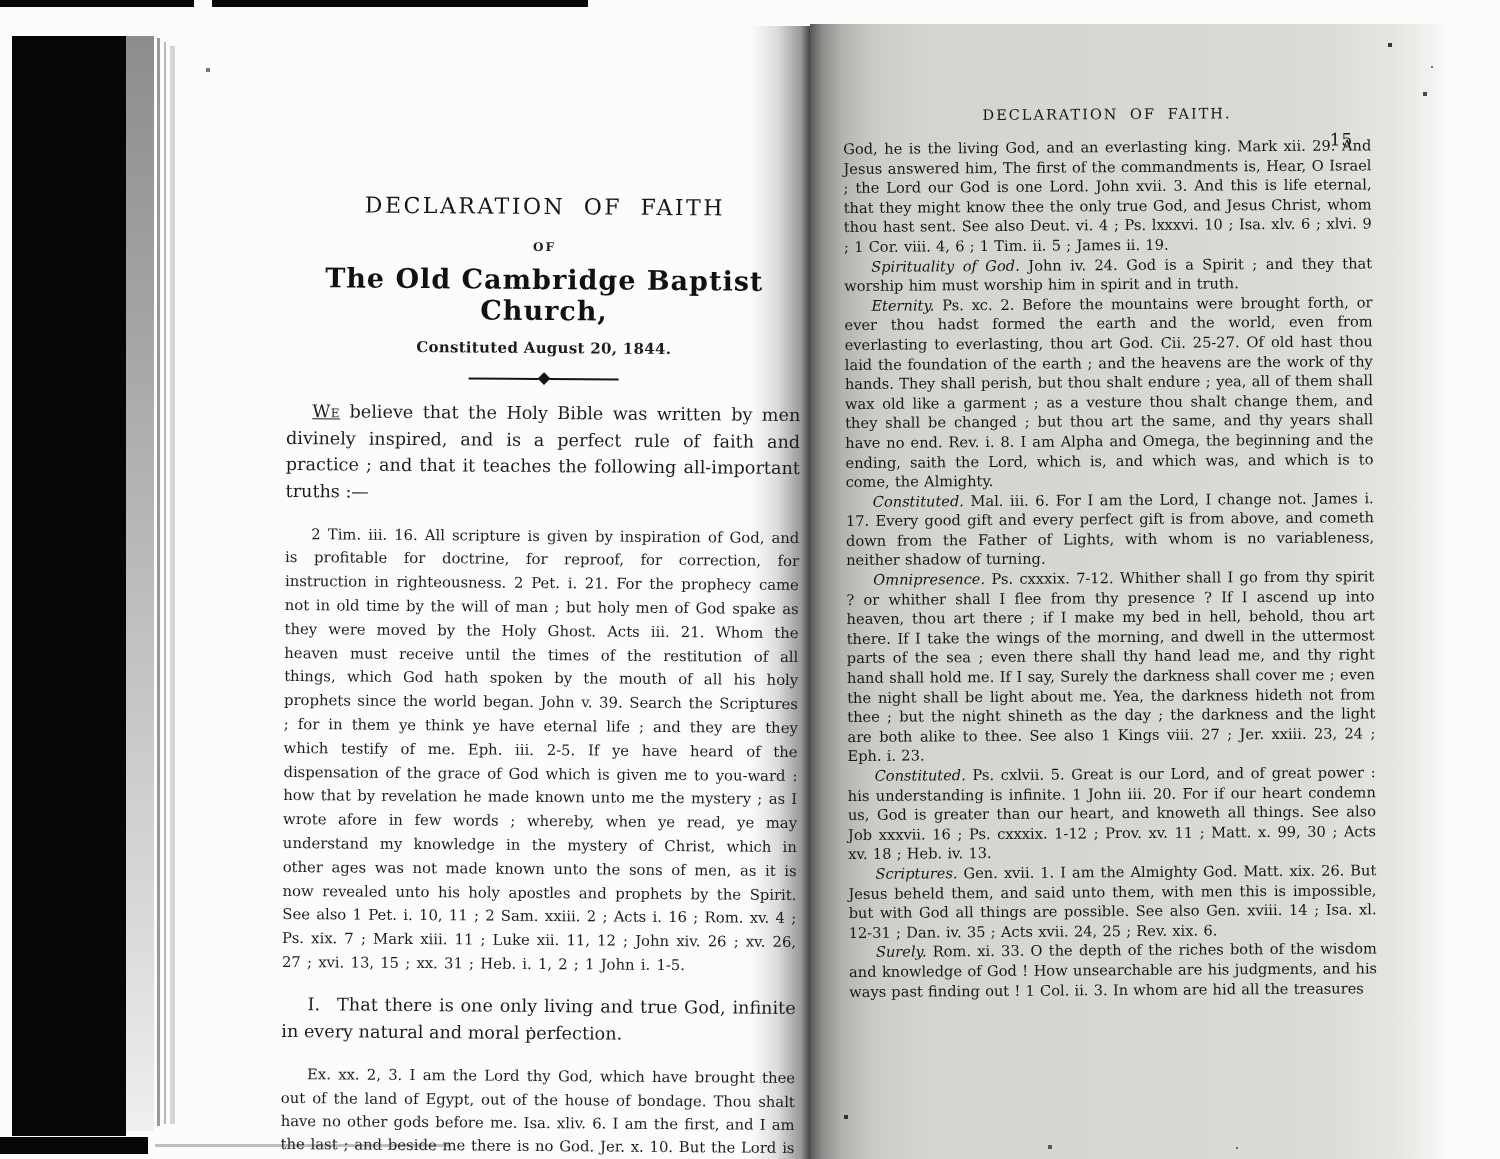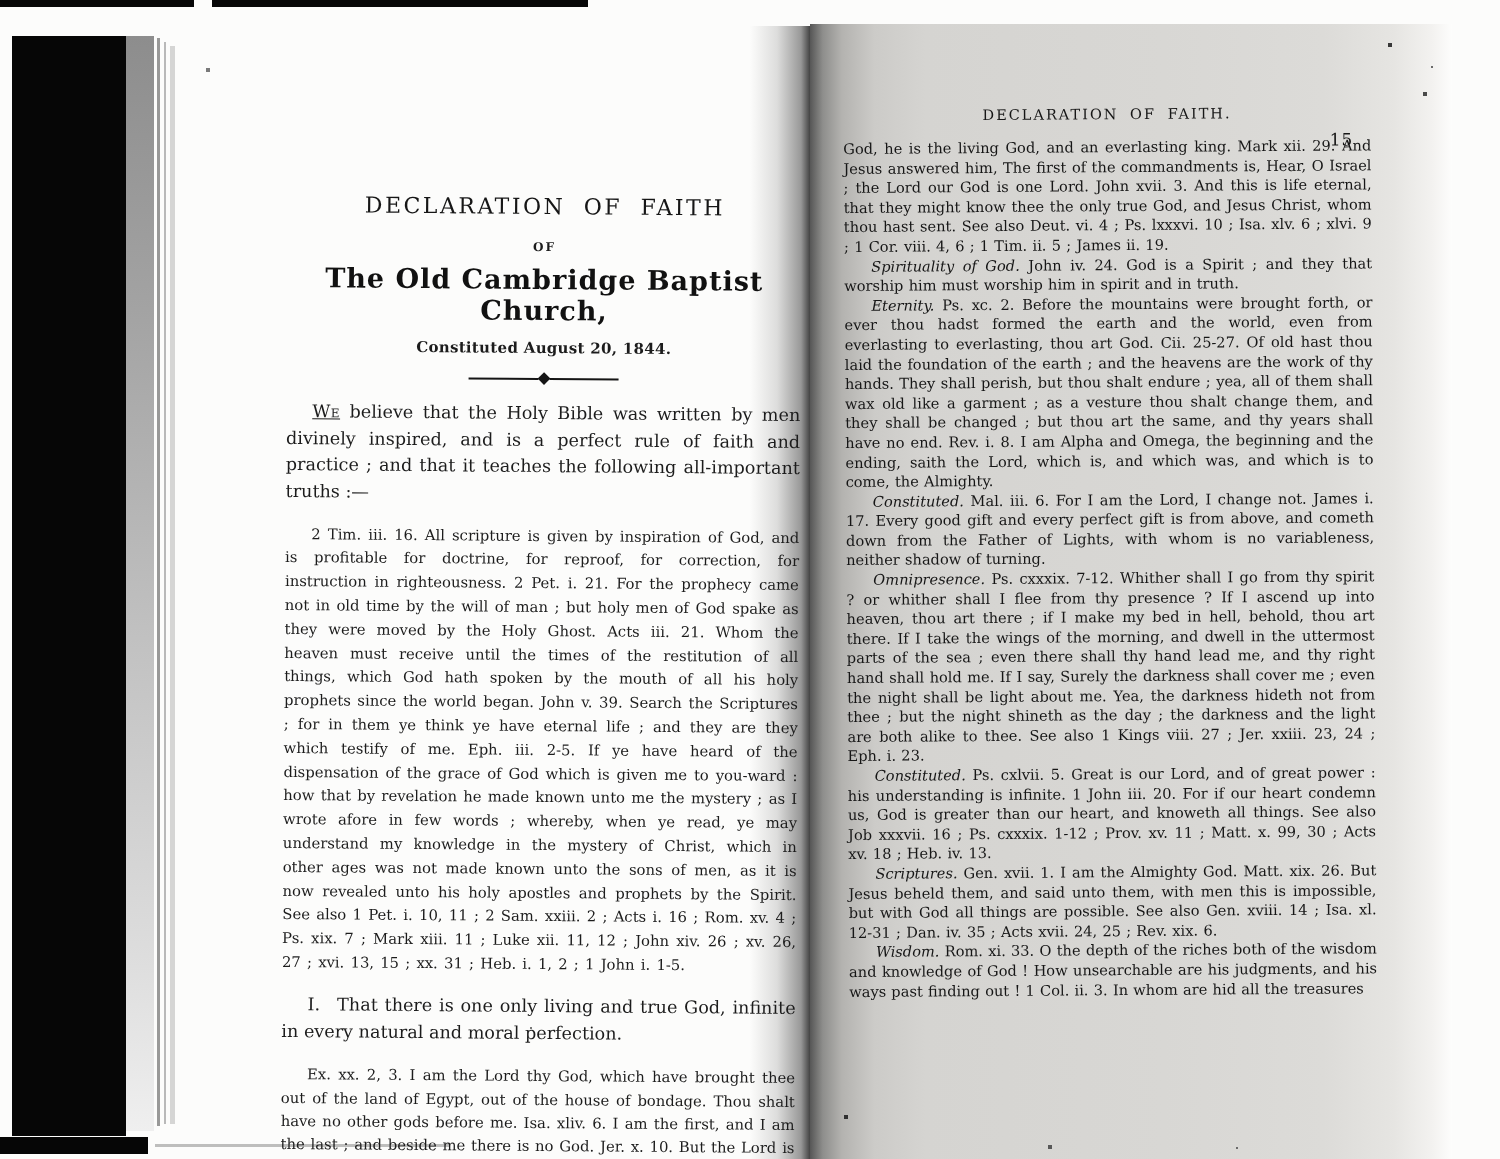--- a/index.html
+++ b/index.html
@@ -98,15 +98,15 @@
     <span class="rp-pagenum">15</span>
   </div>
   <div class="rp-body">
     <p><span>God, he is the living God, and an everlasting king.  Mark xii. 29.  And Jesus answered him, The first of the commandments is, Hear, O Israel ; the Lord our God is one Lord.  John xvii. 3.  And this is life eternal, that they might know thee the only true God, and Jesus Christ, whom thou hast sent.  See also Deut. vi. 4 ; Ps. lxxxvi. 10 ; Isa. xlv. 6 ; xlvi. 9 ; 1 Cor. viii. 4, 6 ; 1 Tim. ii. 5 ; James ii. 19.</span></p>
     <p class="indent"><i class="lead">Spirituality of God.</i> <span>John iv. 24.  God is a Spirit ; and they that worship him must worship him in spirit and in truth.</span></p>
     <p class="indent"><i class="lead">Eternity.</i> <span>Ps. xc. 2.  Before the mountains were brought forth, or ever thou hadst formed the earth and the world, even from everlasting to everlasting, thou art God.  Cii. 25-27.  Of old hast thou laid the foundation of the earth ; and the heavens are the work of thy hands.  They shall perish, but thou shalt endure ; yea, all of them shall wax old like a garment ; as a vesture thou shalt change them, and they shall be changed ; but thou art the same, and thy years shall have no end.  Rev. i. 8.  I am Alpha and Omega, the beginning and the ending, saith the Lord, which is, and which was, and which is to come, the Almighty.</span></p>
     <p class="indent"><i class="lead">Constituted.</i> <span>Mal. iii. 6.  For I am the Lord, I change not.  James i. 17.  Every good gift and every perfect gift is from above, and cometh down from the Father of Lights, with whom is no variableness, neither shadow of turning.</span></p>
     <p class="indent"><i class="lead">Omnipresence.</i> <span>Ps. cxxxix. 7-12.  Whither shall I go from thy spirit ? or whither shall I flee from thy presence ?  If I ascend up into heaven, thou art there ; if I make my bed in hell, behold, thou art there.  If I take the wings of the morning, and dwell in the uttermost parts of the sea ; even there shall thy hand lead me, and thy right hand shall hold me.  If I say, Surely the darkness shall cover me ; even the night shall be light about me.  Yea, the darkness hideth not from thee ; but the night shineth as the day ; the darkness and the light are both alike to thee.  See also 1 Kings viii. 27 ; Jer. xxiii. 23, 24 ; Eph. i. 23.</span></p>
     <p class="indent"><i class="lead">Constituted.</i> <span>Ps. cxlvii. 5.  Great is our Lord, and of great power : his understanding is infinite.  1 John iii. 20.  For if our heart condemn us, God is greater than our heart, and knoweth all things.  See also Job xxxvii. 16 ; Ps. cxxxix. 1-12 ; Prov. xv. 11 ; Matt. x. 99, 30 ; Acts xv. 18 ; Heb. iv. 13.</span></p>
     <p class="indent"><i class="lead">Scriptures.</i> <span>Gen. xvii. 1.  I am the Almighty God.  Matt. xix. 26.  But Jesus beheld them, and said unto them, with men this is impossible, but with God all things are possible.  See also Gen. xviii. 14 ; Isa. xl. 12-31 ; Dan. iv. 35 ; Acts xvii. 24, 25 ; Rev. xix. 6.</span></p>
-    <p class="indent"><i class="lead">Wisdom.</i> <span>Rom. xi. 33.  O the depth of the riches both of the wisdom and knowledge of God !  How unsearchable are his judgments, and his ways past finding out !  1 Col. ii. 3.  In whom are hid all the treasures</span></p>
+    <p class="indent"><i class="lead">Surely.</i> <span>Rom. xi. 33.  O the depth of the riches both of the wisdom and knowledge of God !  How unsearchable are his judgments, and his ways past finding out !  1 Col. ii. 3.  In whom are hid all the treasures</span></p>
   </div>
 </div>
 
 </body></html>

